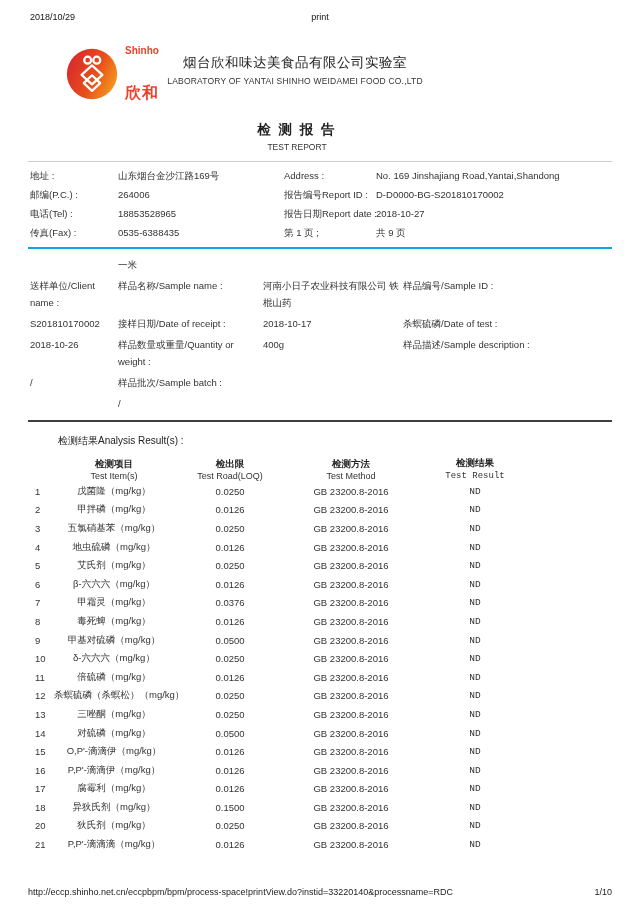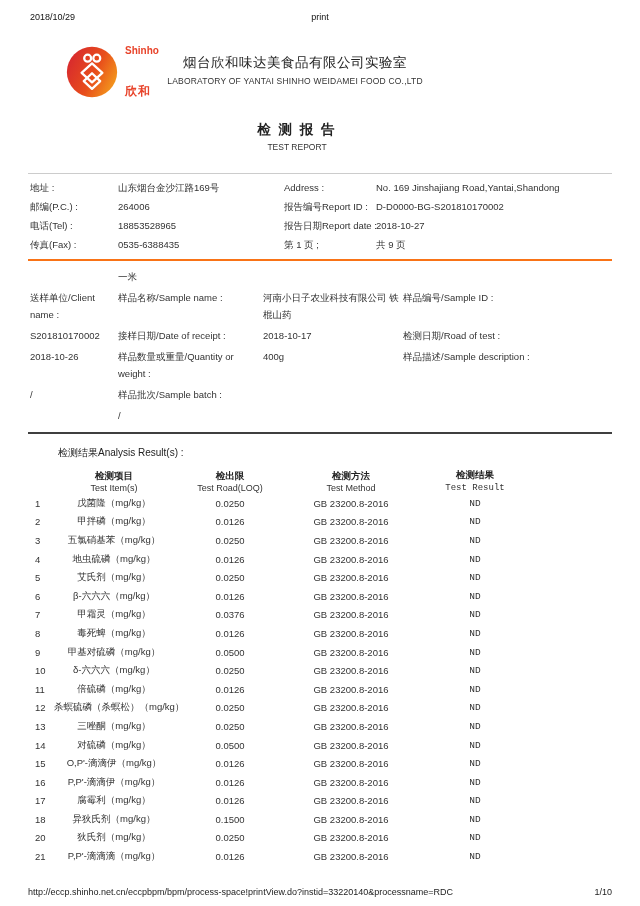--- a/index.html
+++ b/index.html
@@ -17,34 +17,34 @@
   .ph-title { flex:1; text-align:center; }
   .ph-spacer { flex:1; }
 
   .content { padding:0 28px 0 28px; }
 
   
   .brand-row { position:relative; height:62px; margin-top:24px; }
   .logo-wrap { position:absolute; left:38px; top:0; display:flex; align-items:center; gap:7px; }
   .brand-text { line-height:1.05; font-weight:bold; color:#e8432a; }
   .brand-en { font-size:10px; }
-  .brand-cn { font-size:12px; letter-spacing:1px;margin-top:28px; }
+  .brand-cn { font-size:16px; letter-spacing:1px;margin-top:28px; }
   .company-block { position:absolute; left:110px; right:160px; top:8px; text-align:center; }
   .company-cn { font-size:13.5px; font-weight:normal; color:#222; letter-spacing:0.5px; }
   .company-en { font-size:8.5px; color:#333; margin-top:4px; letter-spacing:0.2px; }
 
   .report-title { text-align:center; margin-top:13px; padding-right:46px; }
   .rt-cn { font-size:13.5px; font-weight:bold; color:#222; letter-spacing:2px; }
   .rt-en { font-size:8.5px; color:#333; margin-top:3px; }
 
   
   .info-grid {
     display:grid; grid-template-columns:88px 166px 92px 1fr;
-    margin-top:21px; padding:4px 2px 5px 2px; font-size:9.5px;
-    border-top:1px solid #ccc; border-bottom:2px solid #f97316;
+    margin-top:9px; padding:4px 2px 5px 2px; font-size:9.5px;
+    border-top:1px solid #ccc; border-bottom:2px solid #0ea5e9;
   }
   .info-grid .cell { line-height:19px; white-space:nowrap; }
 
   
   .sample-grid {
     display:grid; grid-template-columns:88px 145px 140px 1fr;
     padding:5px 2px 6px 2px; font-size:9.5px;
     border-bottom:2px solid #3f3f3f;
   }
   .sample-grid .cell { line-height:17px; padding:2px 4px 2px 0; }
@@ -143,21 +143,21 @@
     <div class="cell span3">一米</div>
     <div class="cell">送样单位/Client name :</div>
 
     <div class="cell">样品名称/Sample name :</div>
     <div class="cell">河南小日子农业科技有限公司 铁棍山药</div>
     <div class="cell">样品编号/Sample ID :</div>
     <div class="cell">S201810170002</div>
 
     <div class="cell">接样日期/Date of receipt :</div>
     <div class="cell">2018-10-17</div>
-    <div class="cell">检测日期/Road of test :</div>
+    <div class="cell">杀螟硫磷/Date of test :</div>
     <div class="cell">2018-10-26</div>
 
     <div class="cell">样品数量或重量/Quantity or weight :</div>
     <div class="cell">400g</div>
     <div class="cell">样品描述/Sample description :</div>
     <div class="cell">/</div>
 
     <div class="cell">样品批次/Sample batch :</div>
     <div class="cell span3">/</div>
   </div>

